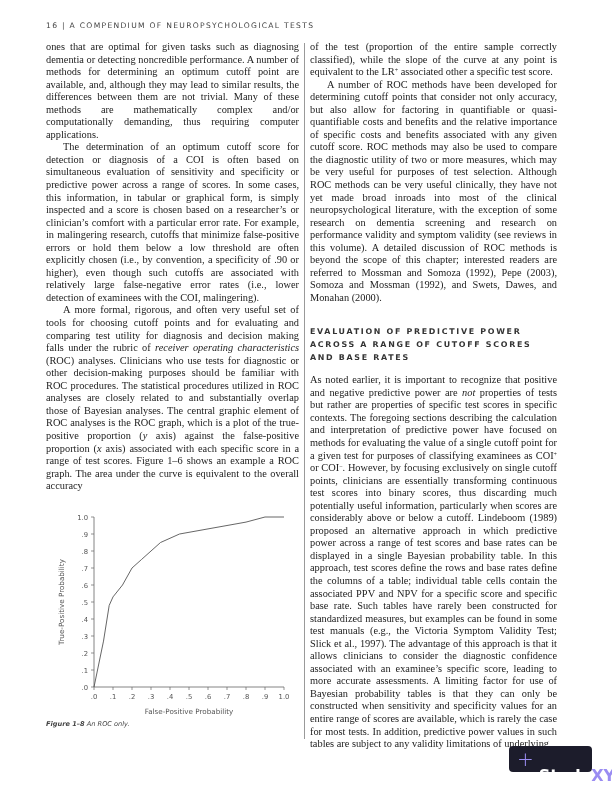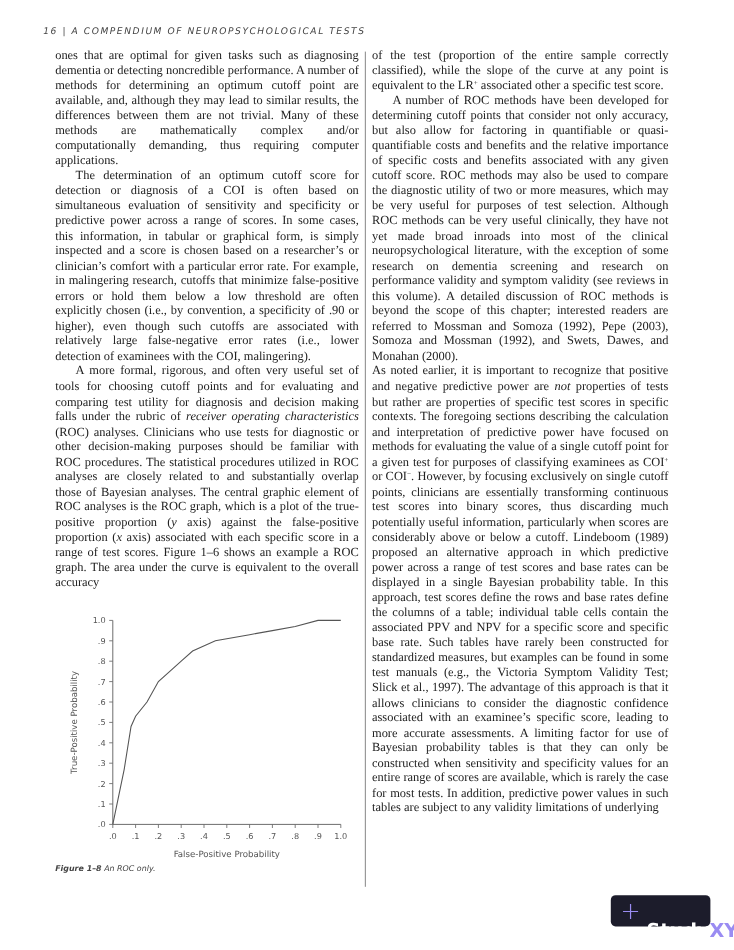--- a/index.html
+++ b/index.html
@@ -1,19 +1,19 @@
 <!DOCTYPE html>
 <html><head>
 <meta charset="utf-8">
 <style>
   html, body { margin:0; padding:0; background:#ffffff; }
   body { width:612px; height:792px; position:relative; overflow:hidden;
          font-family:"Liberation Serif","DejaVu Serif",serif; color:#222; }
-  .running-head { position:absolute; left:36px; top:21px; font-family:"DejaVu Sans","Liberation Sans",sans-serif;
-        font-size:7.6px; letter-spacing:1.3px; color:#444;font-style:italic; }
+  .running-head { position:absolute; left:46px; top:21px; font-family:"DejaVu Sans","Liberation Sans",sans-serif;
+        font-size:7.6px; letter-spacing:1.3px; color:#444; }
   .col { position:absolute; top:41px; font-size:10.35px; line-height:12.55px; text-align:justify; hyphens:auto; }
   .col p { margin:0; }
   .col p.indent { text-indent:17px; }
   .left { left:46px; width:253px; }
   .right { left:310px; width:247px; }
   .divider { position:absolute; left:304px; top:43px; width:1px; height:696px; background:#999; }
   .sec-head { font-family:"DejaVu Sans","Liberation Sans",sans-serif; font-size:7.9px; letter-spacing:1.7px;
         line-height:12.6px; font-weight:bold; color:#333; margin:22px 0 10px 0; text-align:left; }
   sup { font-size:6px; line-height:0; vertical-align:3px; }
   .chart { position:absolute; left:46px; top:505px; width:256px; height:230px; }
@@ -97,19 +97,20 @@
     </svg>
 </div>
 
 <div class="caption">
   <b>Figure 1–8</b> <i>An ROC only.</i>
 </div>
 
 <div class="col right">
   <p><span>of the test (proportion of the entire sample correctly classified), while the slope of the curve at any point is equivalent to the LR</span><sup>+</sup><span> associated other a specific test score.</span></p>
   <p class="indent">A number of ROC methods have been developed for determining cutoff points that consider not only accuracy, but also allow for factoring in quantifiable or quasi-quantifiable costs and benefits and the relative importance of specific costs and benefits associated with any given cutoff score. ROC methods may also be used to compare the diagnostic utility of two or more measures, which may be very useful for purposes of test selection. Although ROC methods can be very useful clinically, they have not yet made broad inroads into most of the clinical neuropsychological literature, with the exception of some research on dementia screening and research on performance validity and symptom validity (see reviews in this volume). A detailed discussion of ROC methods is beyond the scope of this chapter; interested readers are referred to Mossman and Somoza (1992), Pepe (2003), Somoza and Mossman (1992), and Swets, Dawes, and Monahan (2000).</p>
+  <div class="sec-head">EVALUATION OF PREDICTIVE POWER ACROSS A RANGE OF CUTOFF SCORES AND BASE RATES</div>
   <p><span>As noted earlier, it is important to recognize that positive and negative predictive power are </span><i>not</i><span> properties of tests but rather are properties of specific test scores in specific contexts. The foregoing sections describing the calculation and interpretation of predictive power have focused on methods for evaluating the value of a single cutoff point for a given test for purposes of classifying examinees as COI</span><sup>+</sup><span> or COI</span><sup>−</sup><span>. However, by focusing exclusively on single cutoff points, clinicians are essentially transforming continuous test scores into binary scores, thus discarding much potentially useful information, particularly when scores are considerably above or below a cutoff. Lindeboom (1989) proposed an alternative approach in which predictive power across a range of test scores and base rates can be displayed in a single Bayesian probability table. In this approach, test scores define the rows and base rates define the columns of a table; individual table cells contain the associated PPV and NPV for a specific score and specific base rate. Such tables have rarely been constructed for standardized measures, but examples can be found in some test manuals (e.g., the Victoria Symptom Validity Test; Slick et al., 1997). The advantage of this approach is that it allows clinicians to consider the diagnostic confidence associated with an examinee’s specific score, leading to more accurate assessments. A limiting factor for use of Bayesian probability tables is that they can only be constructed when sensitivity and specificity values for an entire range of scores are available, which is rarely the case for most tests. In addition, predictive power values in such tables are subject to any validity limitations of underlying</span></p>
 </div>
 
 <div class="badge">
   <span class="plus">+</span>
   <span class="brand"><span>Study</span><span class="brand-xy">XY</span></span>
 </div>
 
 </body></html>

